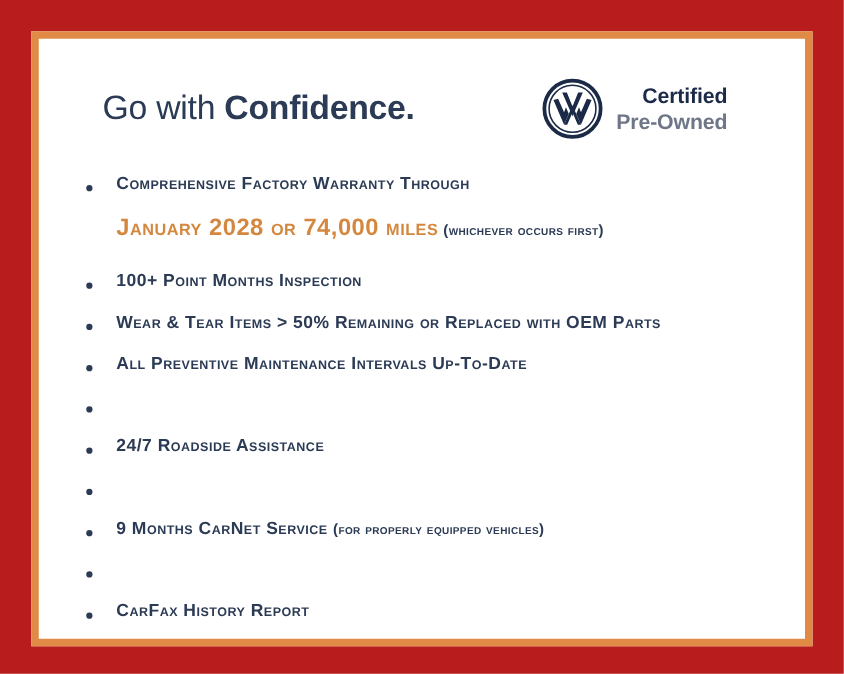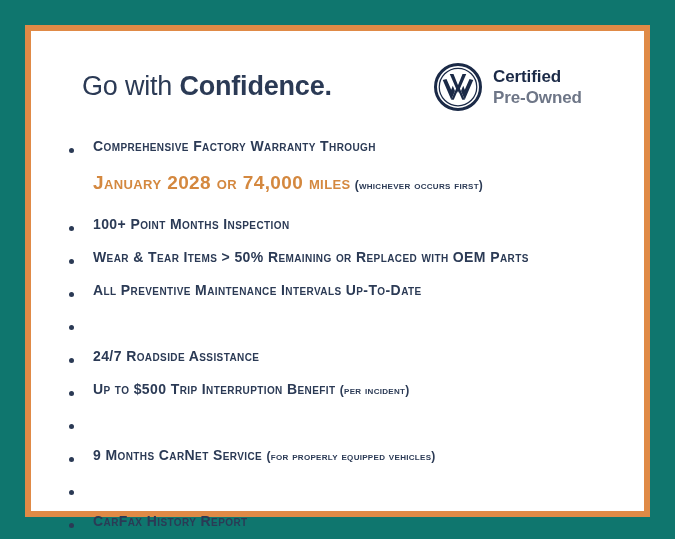--- a/index.html
+++ b/index.html
@@ -11,21 +11,21 @@
     height: 539px;
     background: #ffffff;
     font-family: "Liberation Sans", sans-serif;
     overflow: hidden;
   }
 
   #page {
     position: relative;
     width: 675px;
     height: 539px;
-    background: #0f766e;
+    background: #b91c1c;
   }
 
   
   #card {
     position: absolute;
     left: 25px;
     top: 25px;
     width: 625px;
     height: 492px;
     box-sizing: border-box;
@@ -74,20 +74,21 @@
   }
   .vw-logo {
     width: 50px;
     height: 50px;
     display: block;
   }
   .cpo-text {
     display: flex;
     flex-direction: column;
     line-height: 1;
+    text-align: right;
   }
   .cpo-certified {
     font-size: 17px;
     font-weight: 700;
     color: #1B2A47;
     letter-spacing: -0.1px;
     margin-bottom: 4px;
   }
   .cpo-preowned {
     font-size: 17px;
@@ -229,24 +230,20 @@
 
         <div class="feature-row">
           <span class="bullet"></span>
         </div>
 
         <div class="feature-row">
           <span class="bullet"></span>
           <span class="feature-text">24/7 Roadside Assistance</span>
         </div>
 
-        <div class="feature-row">
-          <span class="bullet"></span>
-          <span class="feature-text"><span>Up to $500 Trip Interruption Benefit </span><span class="paren-note">(per incident)</span></span>
-        </div>
 
         <div class="feature-row">
           <span class="bullet"></span>
         </div>
 
         <div class="feature-row">
           <span class="bullet"></span>
           <span class="feature-text"><span>9 Months CarNet Service </span><span class="paren-note">(for properly equipped vehicles)</span></span>
         </div>
 

